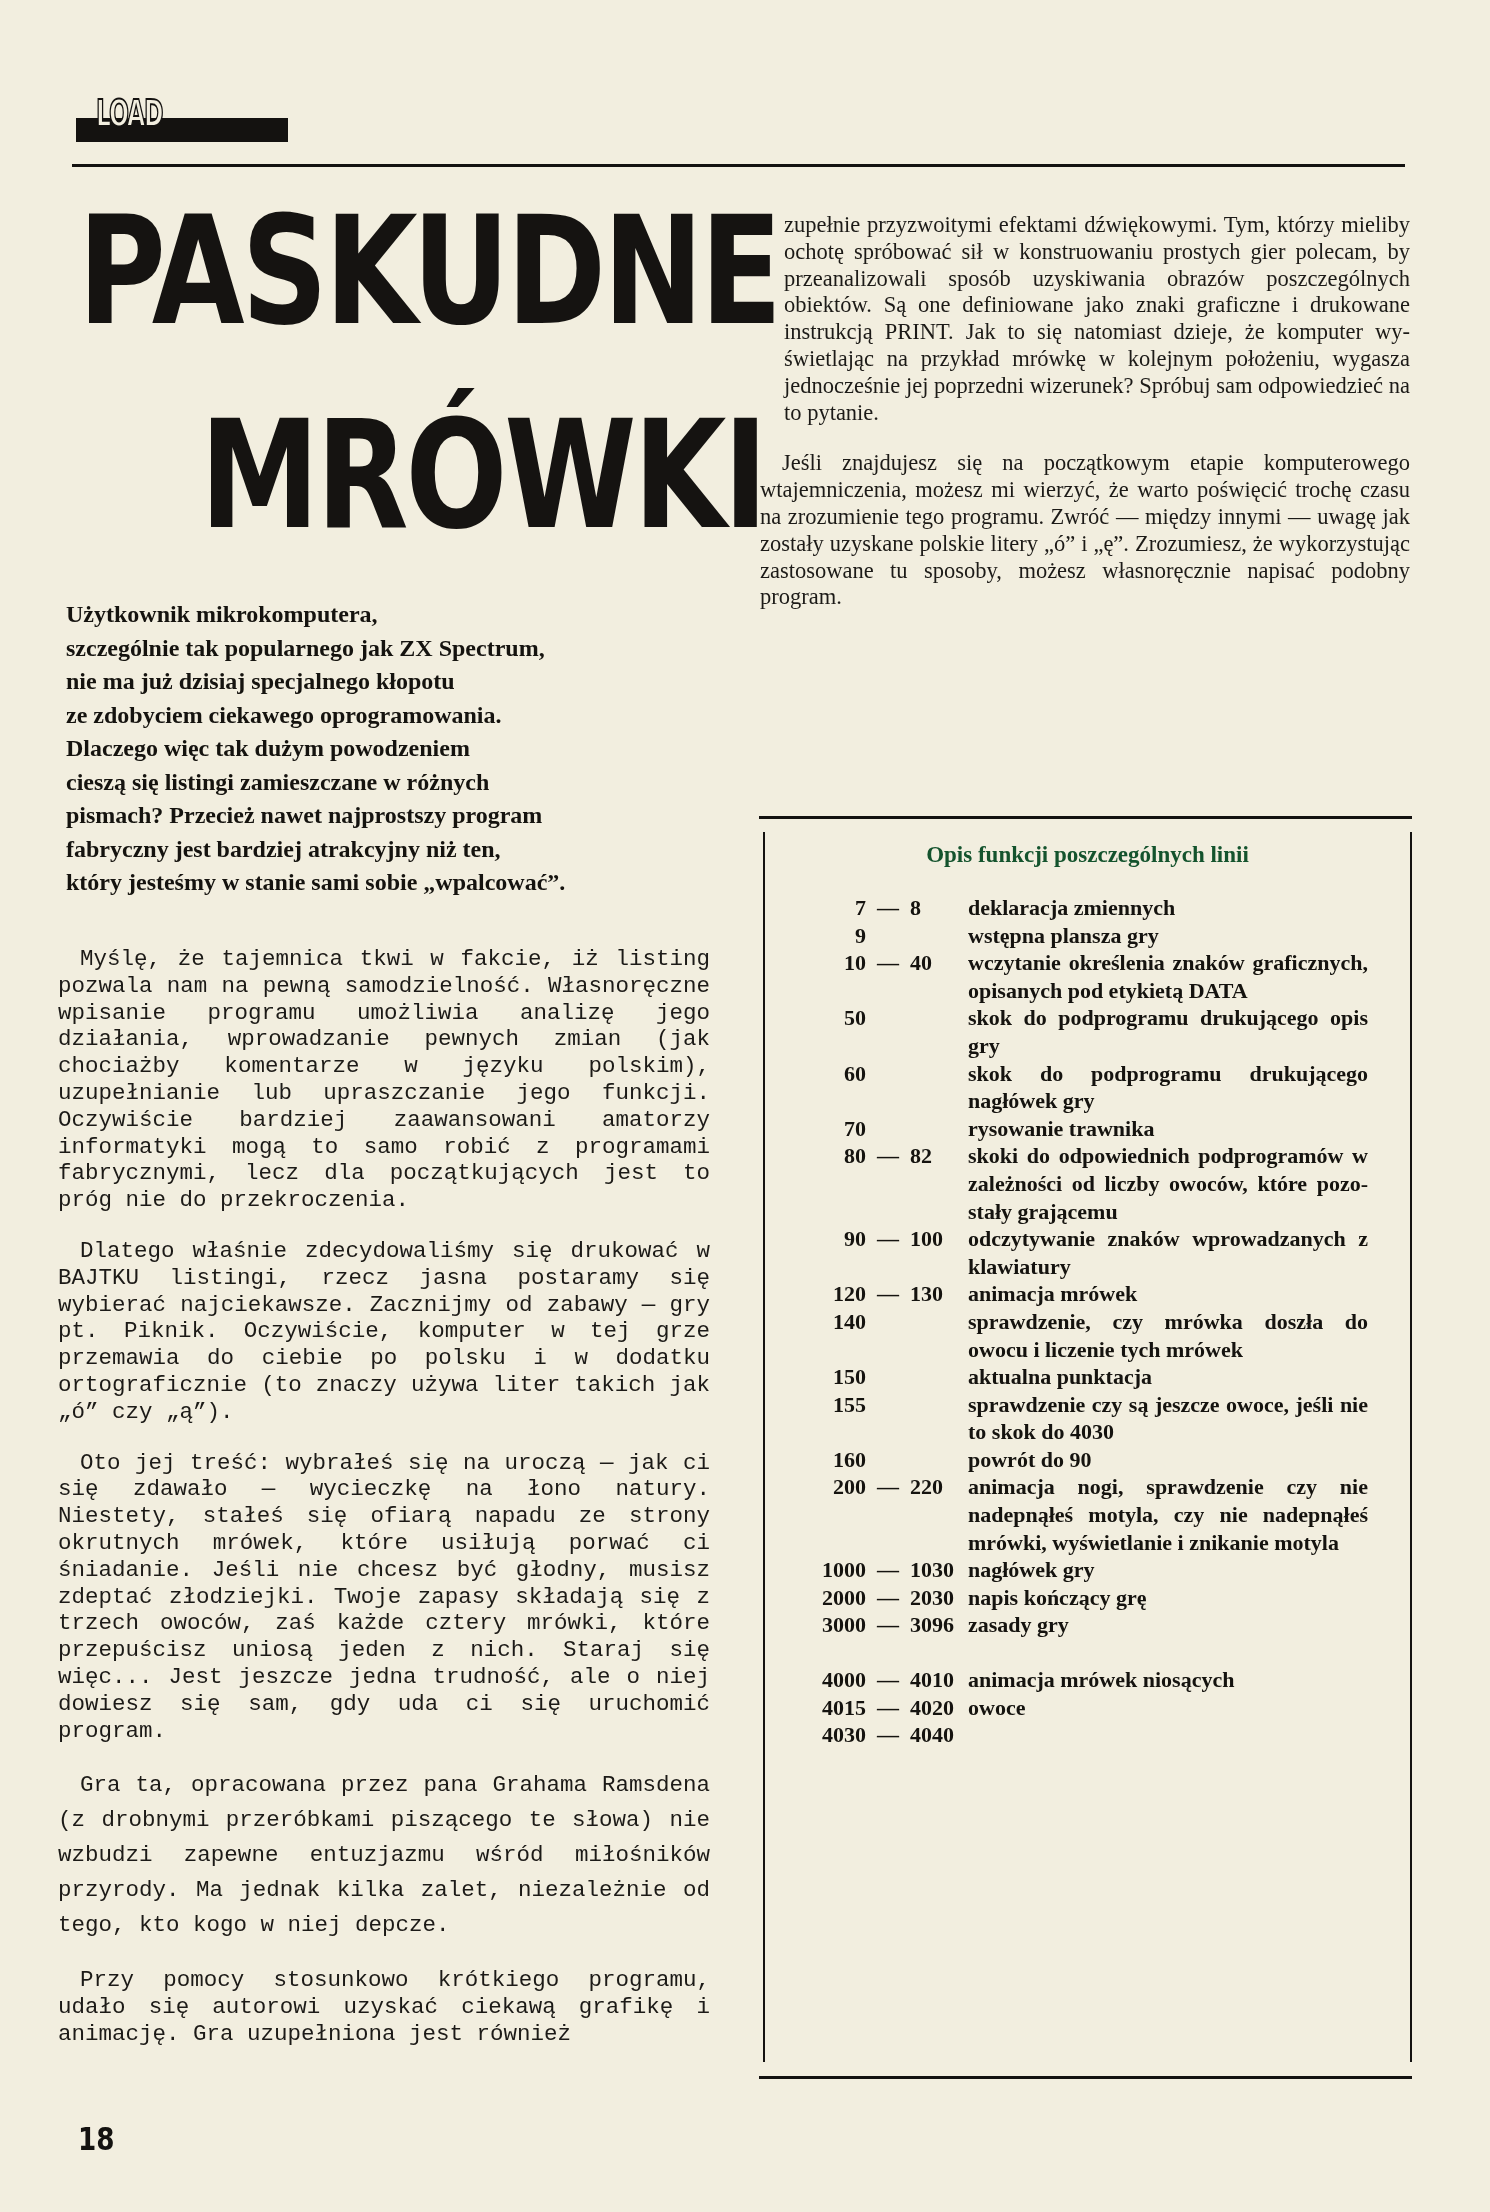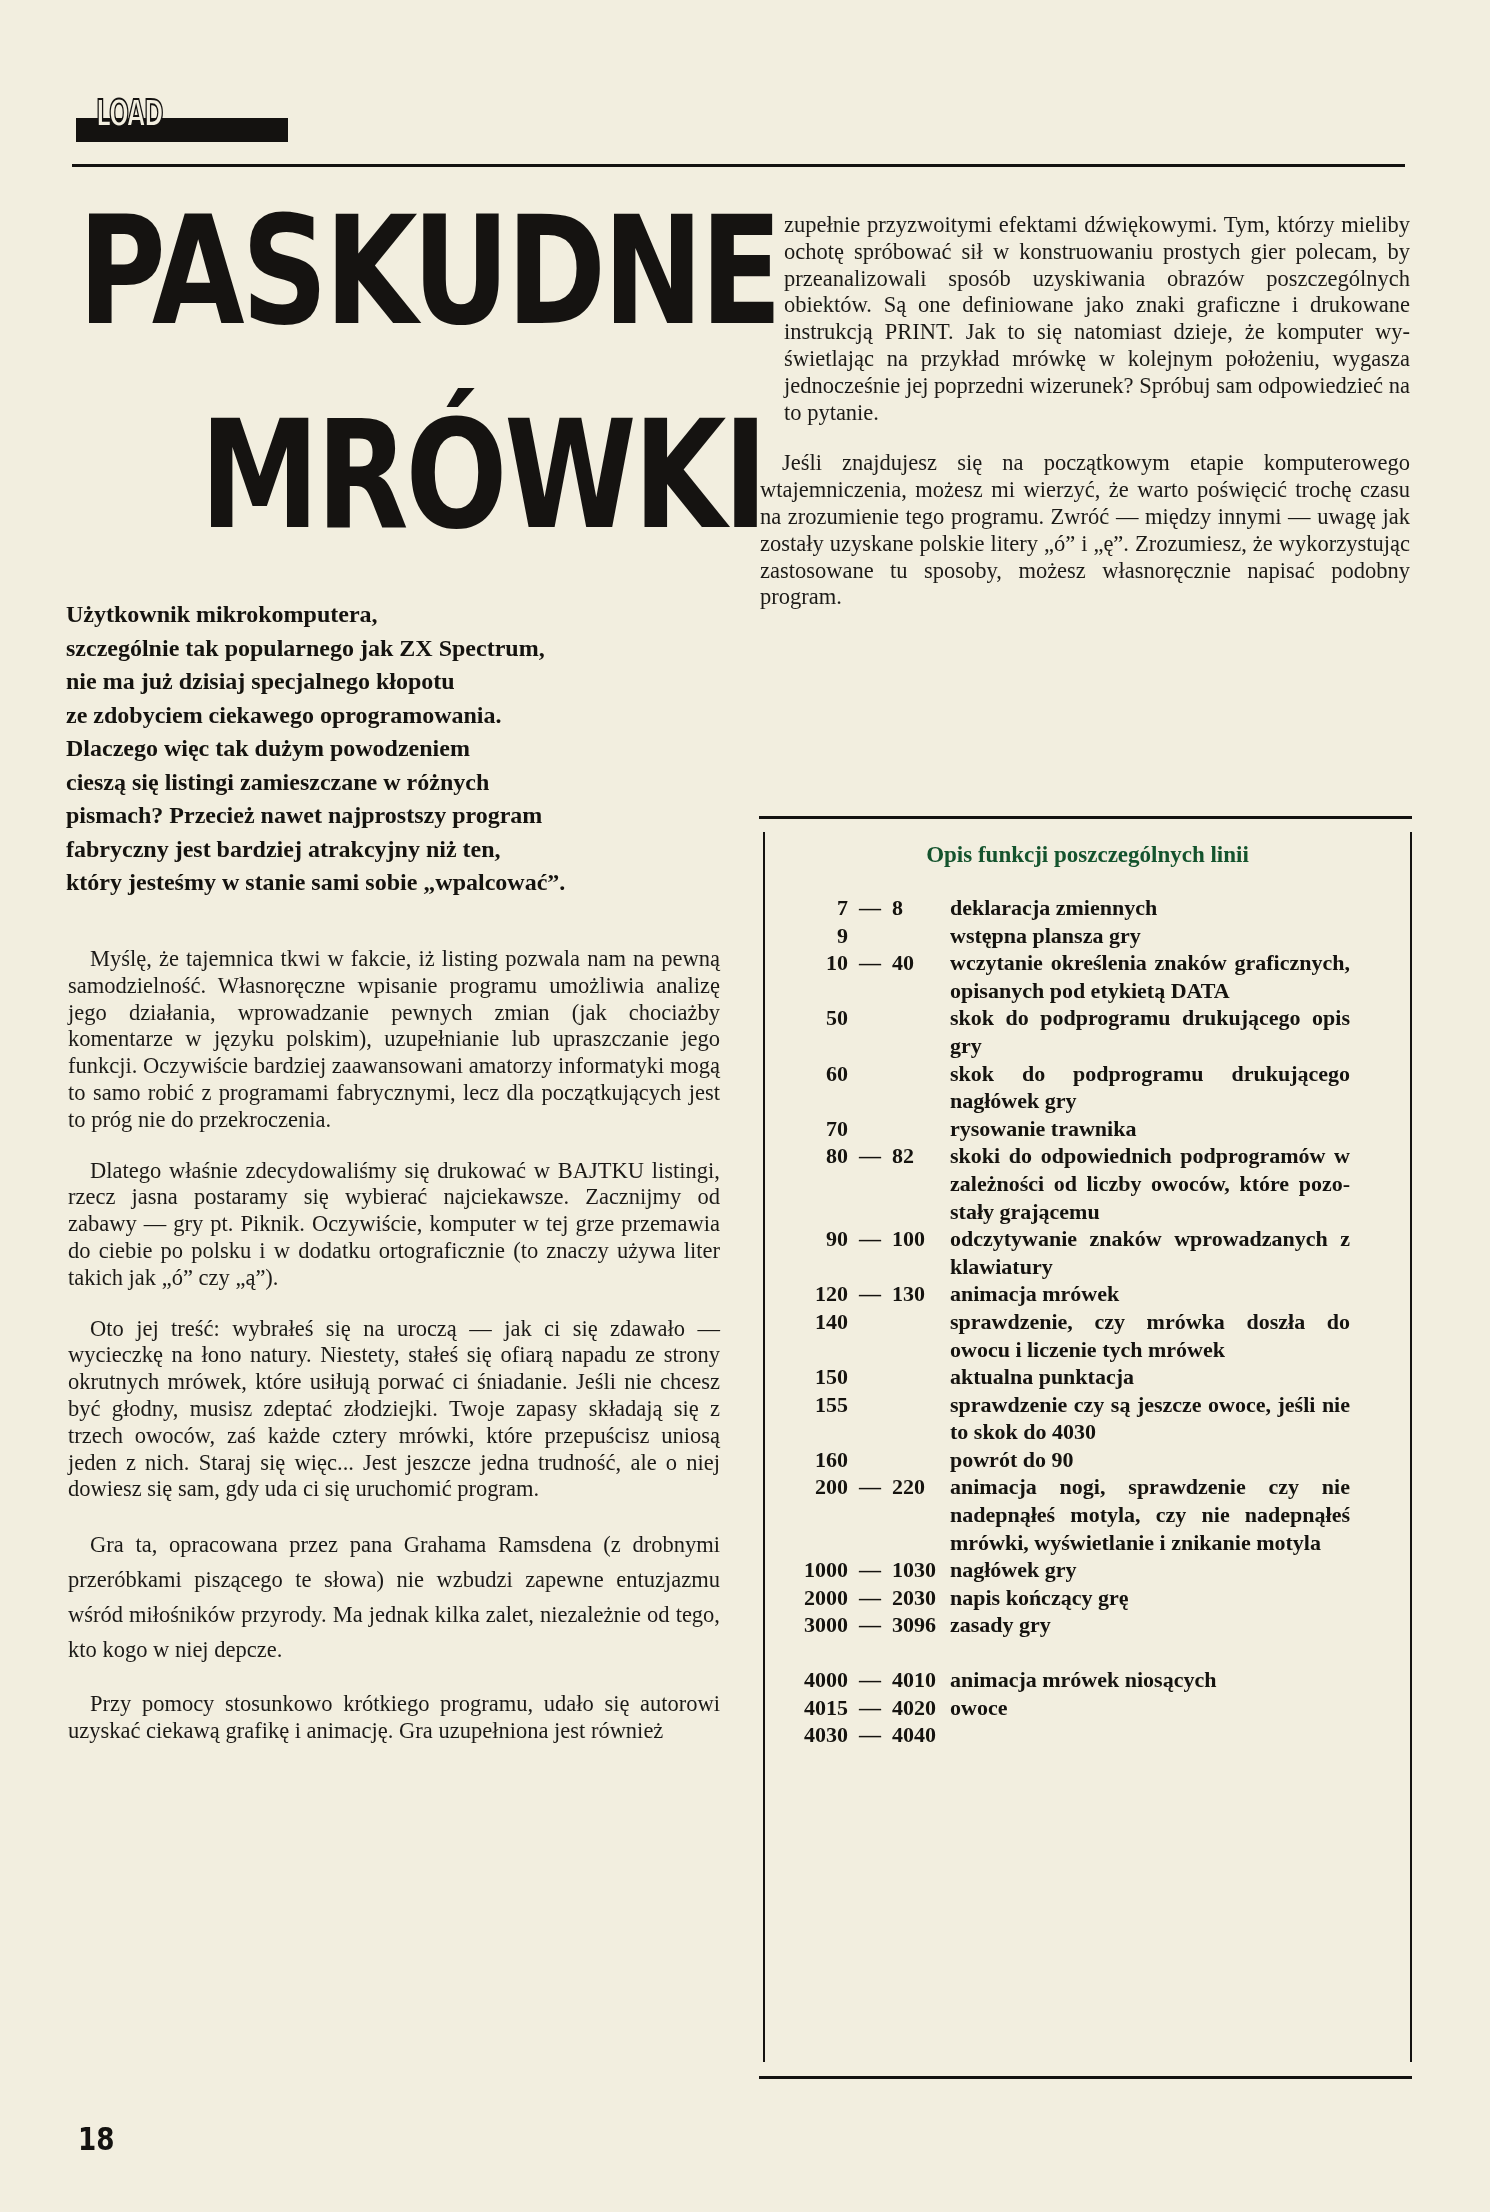--- a/index.html
+++ b/index.html
@@ -52,21 +52,21 @@
   .lead div { white-space: nowrap; }
 
   
   .col {
     position: absolute;
     font-family: "Liberation Serif", serif;
     font-size: 22.5px; line-height: 26.8px; color: #1c1a17;
     text-align: justify;
   }
   .col p { margin: 0 0 24px 0; text-indent: 22px; hyphens: manual; }
-  .col-left { left: 68px; top: 946px; width: 652px; }
+  .col-left { left: 58px; top: 946px; width: 652px; font-family: Liberation Mono, monospace; }
   .col-left p.loose { line-height: 35px; }
   .col-right { left: 760px; top: 212px; width: 650px; }
   .col-right p.first { text-indent: 0; margin-left: 24px; }
 
   
   .box-rule-top {
     position: absolute; left: 759px; top: 816px; width: 653px; height: 3px;
     background: #141210;
   }
   .box-rule-bottom {
@@ -82,21 +82,21 @@
     font-family: "Liberation Serif", serif; font-weight: bold;
     font-size: 23px; color: #14532d;
   }
   .rows {
     position: absolute; left: 0; top: 62px; width: 645px;
     font-family: "Liberation Serif", serif; font-weight: bold;
     font-size: 22px; line-height: 27.6px; color: #15130f;
   }
   .row { display: flex; }
   .row.gap { margin-top: 27px; }
-  .row .lines { width: 165px; flex: none; padding-left: 27px; box-sizing: border-box; white-space: nowrap; }
+  .row .lines { width: 165px; flex: none; padding-left: 27px; box-sizing: border-box; white-space: nowrap; margin-left: 18px; }
   .row .lines .n1 { display: inline-block; width: 56px; text-align: right; }
   .row .lines .dash { display: inline-block; width: 44px; text-align: center; }
   .row .desc { width: 400px; flex: none; text-align: justify; padding-left: 20px; }
 
   .page-number {
     position: absolute; left: 78px; top: 2120px;
     font-family: "DejaVu Sans", sans-serif; font-weight: bold;
     font-size: 32px; color: #141210; transform: scaleX(0.82); transform-origin: left top;
   }
 </style>

